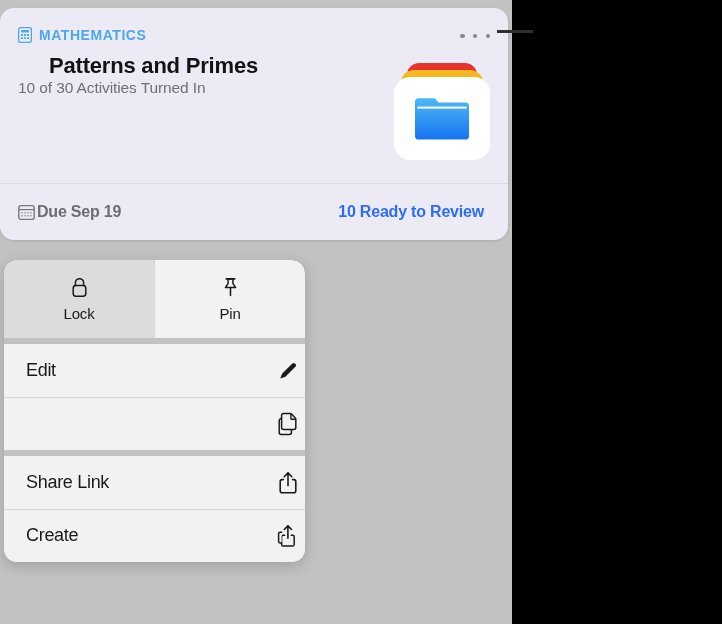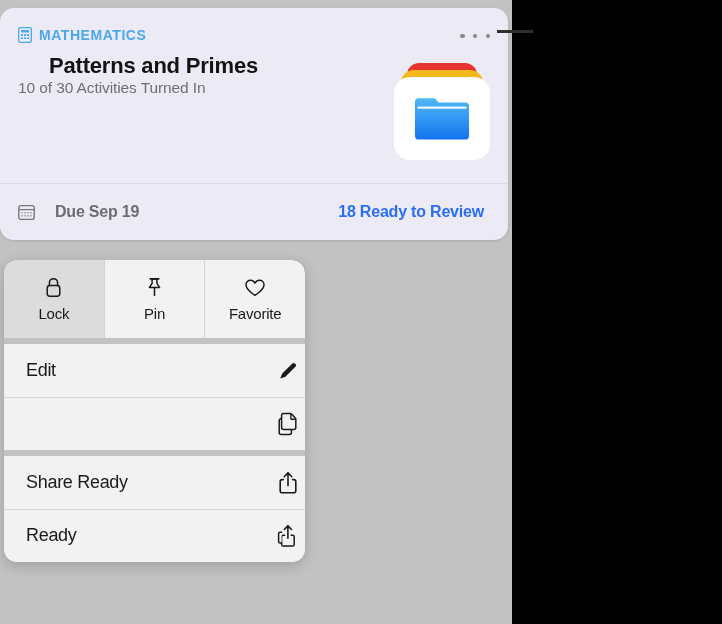--- a/index.html
+++ b/index.html
@@ -147,21 +147,21 @@
     position: relative;
     height: 57px;
     border-top: 1px solid #dcdae6;
     display: flex;
     align-items: center;
     padding: 0 24px 0 18px;
   }
   .due-group {
     display: flex;
     align-items: center;
-    gap: 20px;
+    gap: 2px;
   }
   .cal-icon { width: 17px; height: 17px; display: block; }
   .due-text {
     font-size: 16px;
     font-weight: bold;
     color: #6c6c71;
     letter-spacing: -0.2px;
   }
   .review-link {
     margin-left: auto;
@@ -323,21 +323,21 @@
           <rect x="6.3" y="8" width="1.5" height="1.5" fill="#9a9a9f"></rect>
           <rect x="9.3" y="8" width="1.5" height="1.5" fill="#9a9a9f"></rect>
           <rect x="12.2" y="8" width="1.5" height="1.5" fill="#9a9a9f"></rect>
           <rect x="3.3" y="11" width="1.5" height="1.5" fill="#9a9a9f"></rect>
           <rect x="6.3" y="11" width="1.5" height="1.5" fill="#9a9a9f"></rect>
           <rect x="9.3" y="11" width="1.5" height="1.5" fill="#9a9a9f"></rect>
           <rect x="12.2" y="11" width="1.5" height="1.5" fill="#9a9a9f"></rect>
         </svg>
         <span class="due-text">Due Sep 19</span>
       </div>
-      <span class="review-link">18 Ready to Review</span>
+      <span class="review-link">10 Ready to Review</span>
     </div>
   </div>
 
   <div class="leader-line"></div>
 
   <div class="menu">
 
     <div class="quick-row">
 
       <div class="quick-cell active">
@@ -354,28 +354,20 @@
         <span class="quick-icon">
           <svg width="17" height="21" viewBox="0 0 17 21">
             <path d="M4.2 1.9 H12.8" stroke="#1a1a1a" stroke-width="1.6" stroke-linecap="round"></path>
             <path d="M6.1 1.9 V6.3 L3.4 10.6 H13.6 L10.9 6.3 V1.9 Z" fill="none" stroke="#1a1a1a" stroke-width="1.5" stroke-linejoin="round"></path>
             <path d="M8.5 10.6 V18.6" stroke="#1a1a1a" stroke-width="1.5" stroke-linecap="round"></path>
           </svg>
         </span>
         <span class="quick-label">Pin</span>
       </div>
 
-      <div class="quick-cell">
-        <span class="quick-icon">
-          <svg width="22" height="20" viewBox="0 0 22 20">
-            <path d="M11 17.3 C11 17.3 2 12.1 2 6.8 C2 4.2 4.1 2.3 6.5 2.3 C8.3 2.3 10 3.4 11 5.1 C12 3.4 13.7 2.3 15.5 2.3 C17.9 2.3 20 4.2 20 6.8 C20 12.1 11 17.3 11 17.3 Z" fill="none" stroke="#1a1a1a" stroke-width="1.5" stroke-linejoin="round"></path>
-          </svg>
-        </span>
-        <span class="quick-label">Favorite</span>
-      </div>
     </div>
 
     <div class="menu-gap"></div>
 
     <div class="menu-group">
 
       <div class="menu-item">
         <span class="menu-label">Edit</span>
         <span class="menu-icon">
           <svg width="22" height="22" viewBox="0 0 22 22">
@@ -394,32 +386,32 @@
         </span>
       </div>
 
     </div>
 
     <div class="menu-gap"></div>
 
     <div class="menu-group">
 
       <div class="menu-item">
-        <span class="menu-label">Share Ready</span>
+        <span class="menu-label">Share Link</span>
         <span class="menu-icon">
           <svg width="20" height="24" viewBox="0 0 20 24">
             <path d="M10 2 V14.6" stroke="#1a1a1a" stroke-width="1.6" stroke-linecap="round"></path>
             <path d="M6.2 5.7 L10 1.9 L13.8 5.7" fill="none" stroke="#1a1a1a" stroke-width="1.6" stroke-linecap="round" stroke-linejoin="round"></path>
             <path d="M5.4 8.6 H4.2 C3.1 8.6 2.2 9.5 2.2 10.6 V19.8 C2.2 20.9 3.1 21.8 4.2 21.8 H15.8 C16.9 21.8 17.8 20.9 17.8 19.8 V10.6 C17.8 9.5 16.9 8.6 15.8 8.6 H14.6" fill="none" stroke="#1a1a1a" stroke-width="1.6" stroke-linecap="round" stroke-linejoin="round"></path>
           </svg>
         </span>
       </div>
 
       <div class="menu-item">
-        <span class="menu-label">Ready</span>
+        <span class="menu-label">Create</span>
         <span class="menu-icon">
           <svg width="22" height="24" viewBox="0 0 22 24">
             <path d="M7.6 11.2 H6.2 C5.3 11.2 4.6 11.9 4.6 12.8 V20.4 C4.6 21.3 5.3 22 6.2 22 H15.6 C16.5 22 17.2 21.3 17.2 20.4 V12.8 C17.2 11.9 16.5 11.2 15.6 11.2 H14.2" fill="#f2f2f2" stroke="#1a1a1a" stroke-width="1.5" stroke-linecap="round" stroke-linejoin="round"></path>
             <path d="M4.6 8.2 H3.2 C2.3 8.2 1.6 8.9 1.6 9.8 V17.4 C1.6 18.3 2.3 19 3.2 19 H4.6" fill="#f2f2f2" stroke="#1a1a1a" stroke-width="1.5" stroke-linecap="round" stroke-linejoin="round"></path>
             <path d="M10.9 2 V14.2" stroke="#1a1a1a" stroke-width="1.6" stroke-linecap="round"></path>
             <path d="M7.3 5.5 L10.9 1.9 L14.5 5.5" fill="none" stroke="#1a1a1a" stroke-width="1.6" stroke-linecap="round" stroke-linejoin="round"></path>
           </svg>
         </span>
       </div>
     </div>

